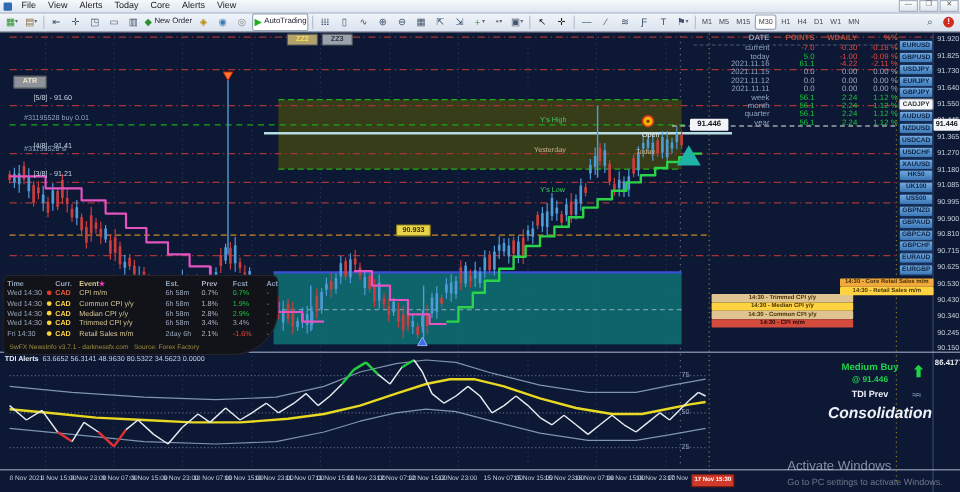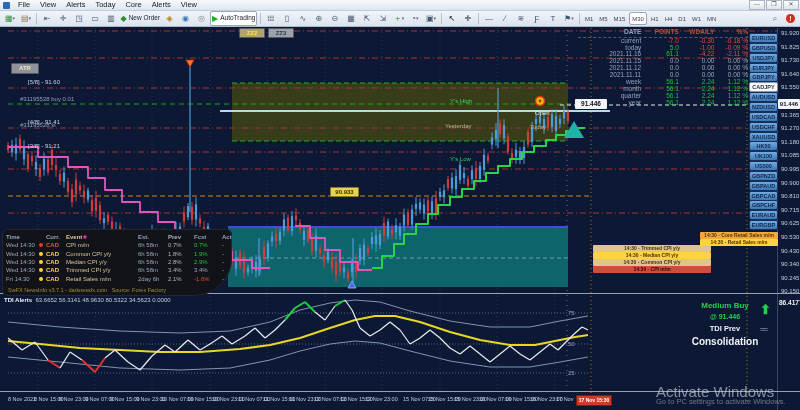--- a/index.html
+++ b/index.html
@@ -51,21 +51,21 @@
   .nc-time{width:33px}.nc-b{width:7px}.nc-cur{width:20px;font-weight:bold}
   .nc-ev{width:72px;color:#d6c494}.nc-est{width:30px}.nc-prev{width:26px;color:#aab4c4}
   .nc-fcst{width:28px}.nc-act{width:10px}
   .bull{width:4px;height:4px;border-radius:50%;display:inline-block}
   .news .foot{position:absolute;left:6px;bottom:3px;font-size:5.5px;color:#a08f3c;white-space:nowrap}
   .alab{position:absolute;z-index:11;height:6.5px;font-size:5px;font-weight:bold;
     text-align:center;line-height:6.5px;border-radius:1px}
   .sigtxt{position:absolute;z-index:11;white-space:nowrap;font-weight:bold;text-align:center}
   .divider{position:absolute;left:0;width:800px;height:1px;background:#95a1b4;z-index:7}
   .vsep{position:absolute;top:28px;width:1px;height:382px;background:#35486e;z-index:6}
-  .wm1{position:absolute;left:656px;top:384px;z-index:20;font-size:15px;color:rgba(215,222,232,.6)}
+  .wm1{position:absolute;left:656px;top:384px;z-index:20;font-size:11px;color:rgba(215,222,232,.6)}
   .wm2{position:absolute;left:656px;top:398px;z-index:20;font-size:7.5px;color:rgba(200,208,220,.5)}
   .ptag{position:absolute;z-index:13;background:#f2f4f7;color:#101318;font-weight:bold;
     font-size:6.5px;text-align:center;border-radius:1px}
   svg{position:absolute;left:0;top:0;z-index:2}
 </style>
 </head>
 <body>
 
 <div class="menubar">
   <div class="app-icon"></div>
@@ -780,21 +780,21 @@
 </div>
 <div id="tdilevels">
     <div class="txt" style="left: 568px; top: 310px; color: rgb(147, 164, 188); font-size: 6px;">75</div>
     <div class="txt" style="left: 568px; top: 341px; color: rgb(147, 164, 188); font-size: 6px;">50</div>
     <div class="txt" style="left: 568px; top: 370px; color: rgb(147, 164, 188); font-size: 6px;">25</div>
   </div>
 <div id="tdisignal">
     <div class="sigtxt" style="left: 694px; top: 302px; width: 62px; color: rgb(31, 210, 76); font-size: 8px;">Medium Buy</div>
     <div class="sigtxt" style="left: 694px; top: 313px; width: 62px; color: rgb(31, 210, 76); font-size: 7px;">@ 91.446</div>
     <div class="sigtxt" style="left: 694px; top: 325px; width: 62px; color: rgb(238, 242, 248); font-size: 7.5px;">TDI Prev</div>
-    <div class="sigtxt" style="left: 690px; top: 337px; width: 70px; color: rgb(238, 242, 248); font-size: 10px;">Consolidation</div>
+    <div class="sigtxt" style="left: 690px; top: 337px; width: 70px; color: rgb(238, 242, 248); font-size: 13px; font-style: italic;">Consolidation</div>
   </div>
 <div class="txt" style="left:760px;top:303px;color:#1fd24c;font-size:13px;font-weight:bold">⬆</div>
 <div class="txt" style="left:760px;top:326px;color:#8fa0b8;font-size:8px;letter-spacing:-1px">≈≈</div>
 
 <div id="symbols">
     <div class="sym-btn" style="top: 33px;">EURUSD</div>
     <div class="sym-btn" style="top: 42.85px;">GBPUSD</div>
     <div class="sym-btn" style="top: 52.7px;">USDJPY</div>
     <div class="sym-btn" style="top: 62.55px;">EURJPY</div>
     <div class="sym-btn" style="top: 72.4px;">GBPJPY</div>

